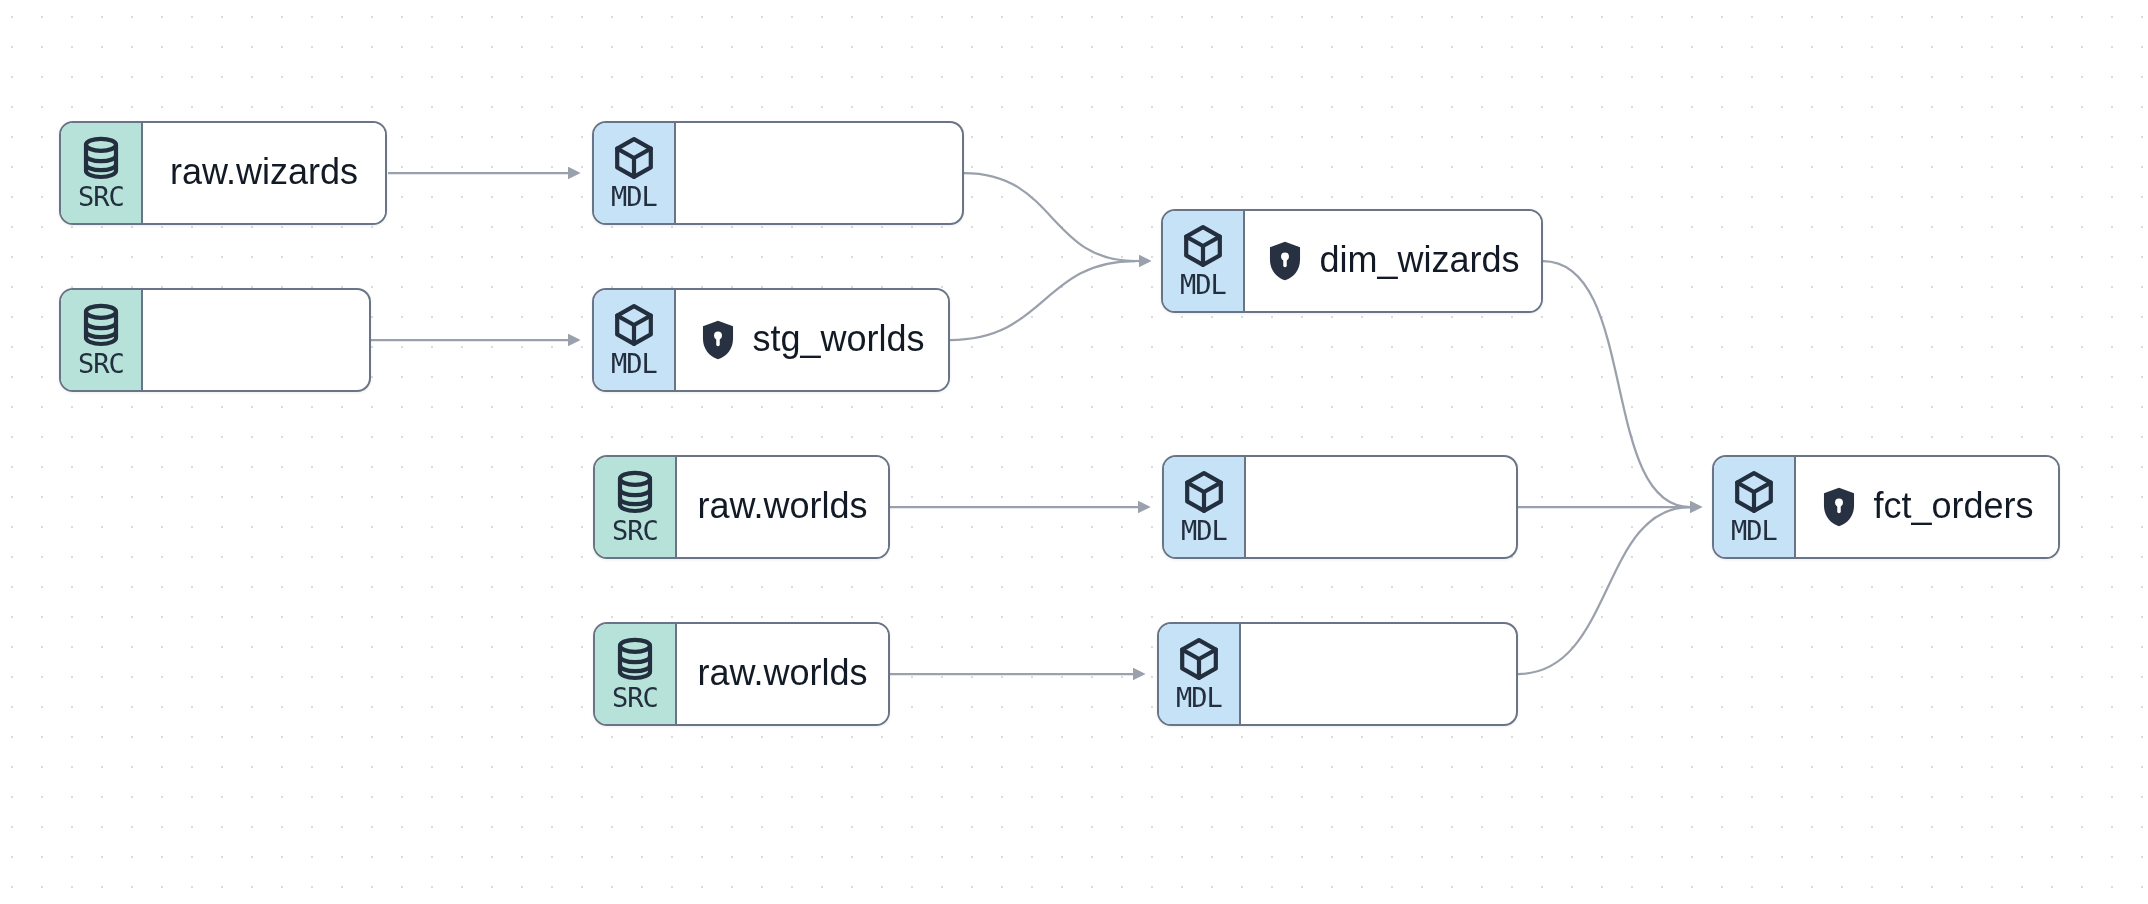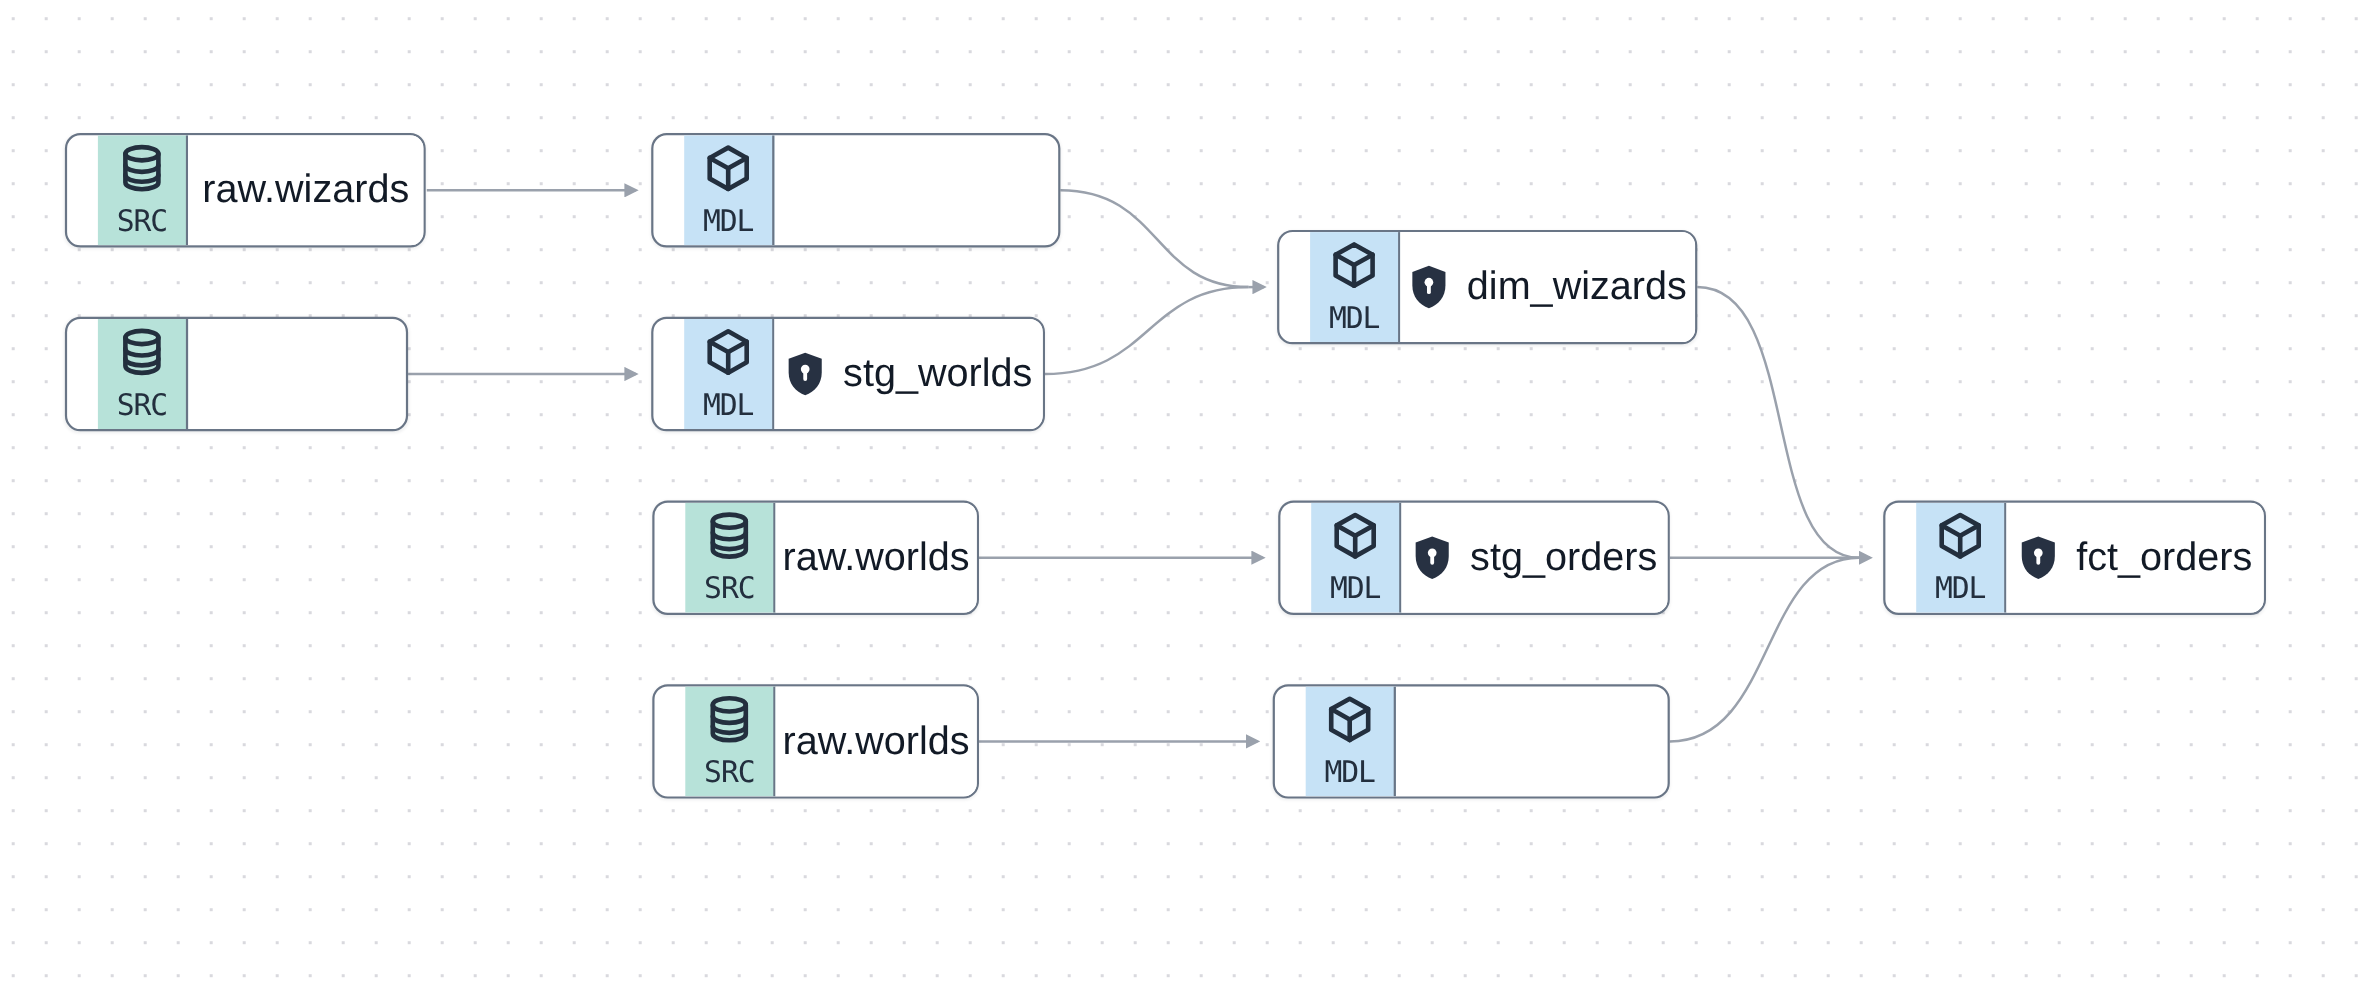--- a/index.html
+++ b/index.html
@@ -44,25 +44,24 @@
     overflow: hidden;
     box-shadow: 0 1px 3px rgba(15, 23, 42, 0.08);
     cursor: pointer;
   }
 
   .node .badge {
     flex: 0 0 82px;
     display: flex;
     flex-direction: column;
     align-items: center;
-    justify-content: space-between;
+    justify-content: center;
     gap: 1px;
     border-right: 2.5px solid var(--node-border, #697586);
     padding: 6px 0 8px 0;
-    margin-left: 28px;
   }
 
   .node .badge.src { background: var(--src-badge, #b7e2d9); }
   .node .badge.mdl { background: var(--mdl-badge, #c6e2f6); }
 
   .badge-icon { display: flex; align-items: center; justify-content: center; }
   .badge-icon svg { width: 48px; height: 48px; display: block; }
   .badge-icon svg .stroke {
     fill: none;
     stroke: var(--icon-color, #232f3e);
@@ -244,51 +243,41 @@
       <span class="badge-icon">
 
         <svg class="icon-cube" viewBox="0 0 24 24" aria-hidden="true">
           <path class="stroke" d="M12 2.6 L20.4 7.3 V16.7 L12 21.4 L3.6 16.7 V7.3 Z"></path>
           <path class="stroke" d="M3.6 7.3 L12 12 L20.4 7.3"></path>
           <path class="stroke" d="M12 12 V21.4"></path>
         </svg>
       </span>
       <span class="badge-label">MDL</span>
     </div>
+  </div>
+      <div class="node" style="left: 1712px; top: 455px; width: 348px; height: 104px;">
+    <div class="badge mdl">
+      <span class="badge-icon">
+
+        <svg class="icon-cube" viewBox="0 0 24 24" aria-hidden="true">
+          <path class="stroke" d="M12 2.6 L20.4 7.3 V16.7 L12 21.4 L3.6 16.7 V7.3 Z"></path>
+          <path class="stroke" d="M3.6 7.3 L12 12 L20.4 7.3"></path>
+          <path class="stroke" d="M12 12 V21.4"></path>
+        </svg>
+      </span>
+      <span class="badge-label">MDL</span>
+    </div>
     <div class="body">
       <span class="shield">
         <svg viewBox="0 0 24 26" aria-hidden="true">
           <path class="shield-fill" d="M12 0.8 L21.5 4.3 V12 C21.5 18.6 17.6 23.2 12 25.2 C6.4 23.2 2.5 18.6 2.5 12 V4.3 Z"></path>
           <circle class="keyhole" cx="12" cy="10.2" r="2.5"></circle>
           <rect class="keyhole" x="10.9" y="11.4" width="2.2" height="5.6" rx="1.1"></rect>
         </svg>
       </span>
-      <span class="label">stg_orders</span>
-    </div>
-  </div>
-      <div class="node" style="left: 1712px; top: 455px; width: 348px; height: 104px;">
-    <div class="badge mdl">
-      <span class="badge-icon">
-
-        <svg class="icon-cube" viewBox="0 0 24 24" aria-hidden="true">
-          <path class="stroke" d="M12 2.6 L20.4 7.3 V16.7 L12 21.4 L3.6 16.7 V7.3 Z"></path>
-          <path class="stroke" d="M3.6 7.3 L12 12 L20.4 7.3"></path>
-          <path class="stroke" d="M12 12 V21.4"></path>
-        </svg>
-      </span>
-      <span class="badge-label">MDL</span>
-    </div>
-    <div class="body">
-      <span class="shield">
-        <svg viewBox="0 0 24 26" aria-hidden="true">
-          <path class="shield-fill" d="M12 0.8 L21.5 4.3 V12 C21.5 18.6 17.6 23.2 12 25.2 C6.4 23.2 2.5 18.6 2.5 12 V4.3 Z"></path>
-          <circle class="keyhole" cx="12" cy="10.2" r="2.5"></circle>
-          <rect class="keyhole" x="10.9" y="11.4" width="2.2" height="5.6" rx="1.1"></rect>
-        </svg>
-      </span>
       <span class="label">fct_orders</span>
     </div>
   </div>
       <div class="node" style="left: 593px; top: 622px; width: 297px; height: 104px;">
     <div class="badge src">
       <span class="badge-icon">
         <svg class="icon-database" viewBox="0 0 24 24" aria-hidden="true">
           <ellipse class="stroke" cx="12" cy="5.4" rx="7.5" ry="3"></ellipse>
           <path class="stroke" d="M4.5 5.4 V18.4 C4.5 20.1 7.86 21.5 12 21.5 C16.14 21.5 19.5 20.1 19.5 18.4 V5.4"></path>
           <path class="stroke" d="M4.5 10.6 C4.5 12.3 7.86 13.6 12 13.6 C16.14 13.6 19.5 12.3 19.5 10.6"></path>

